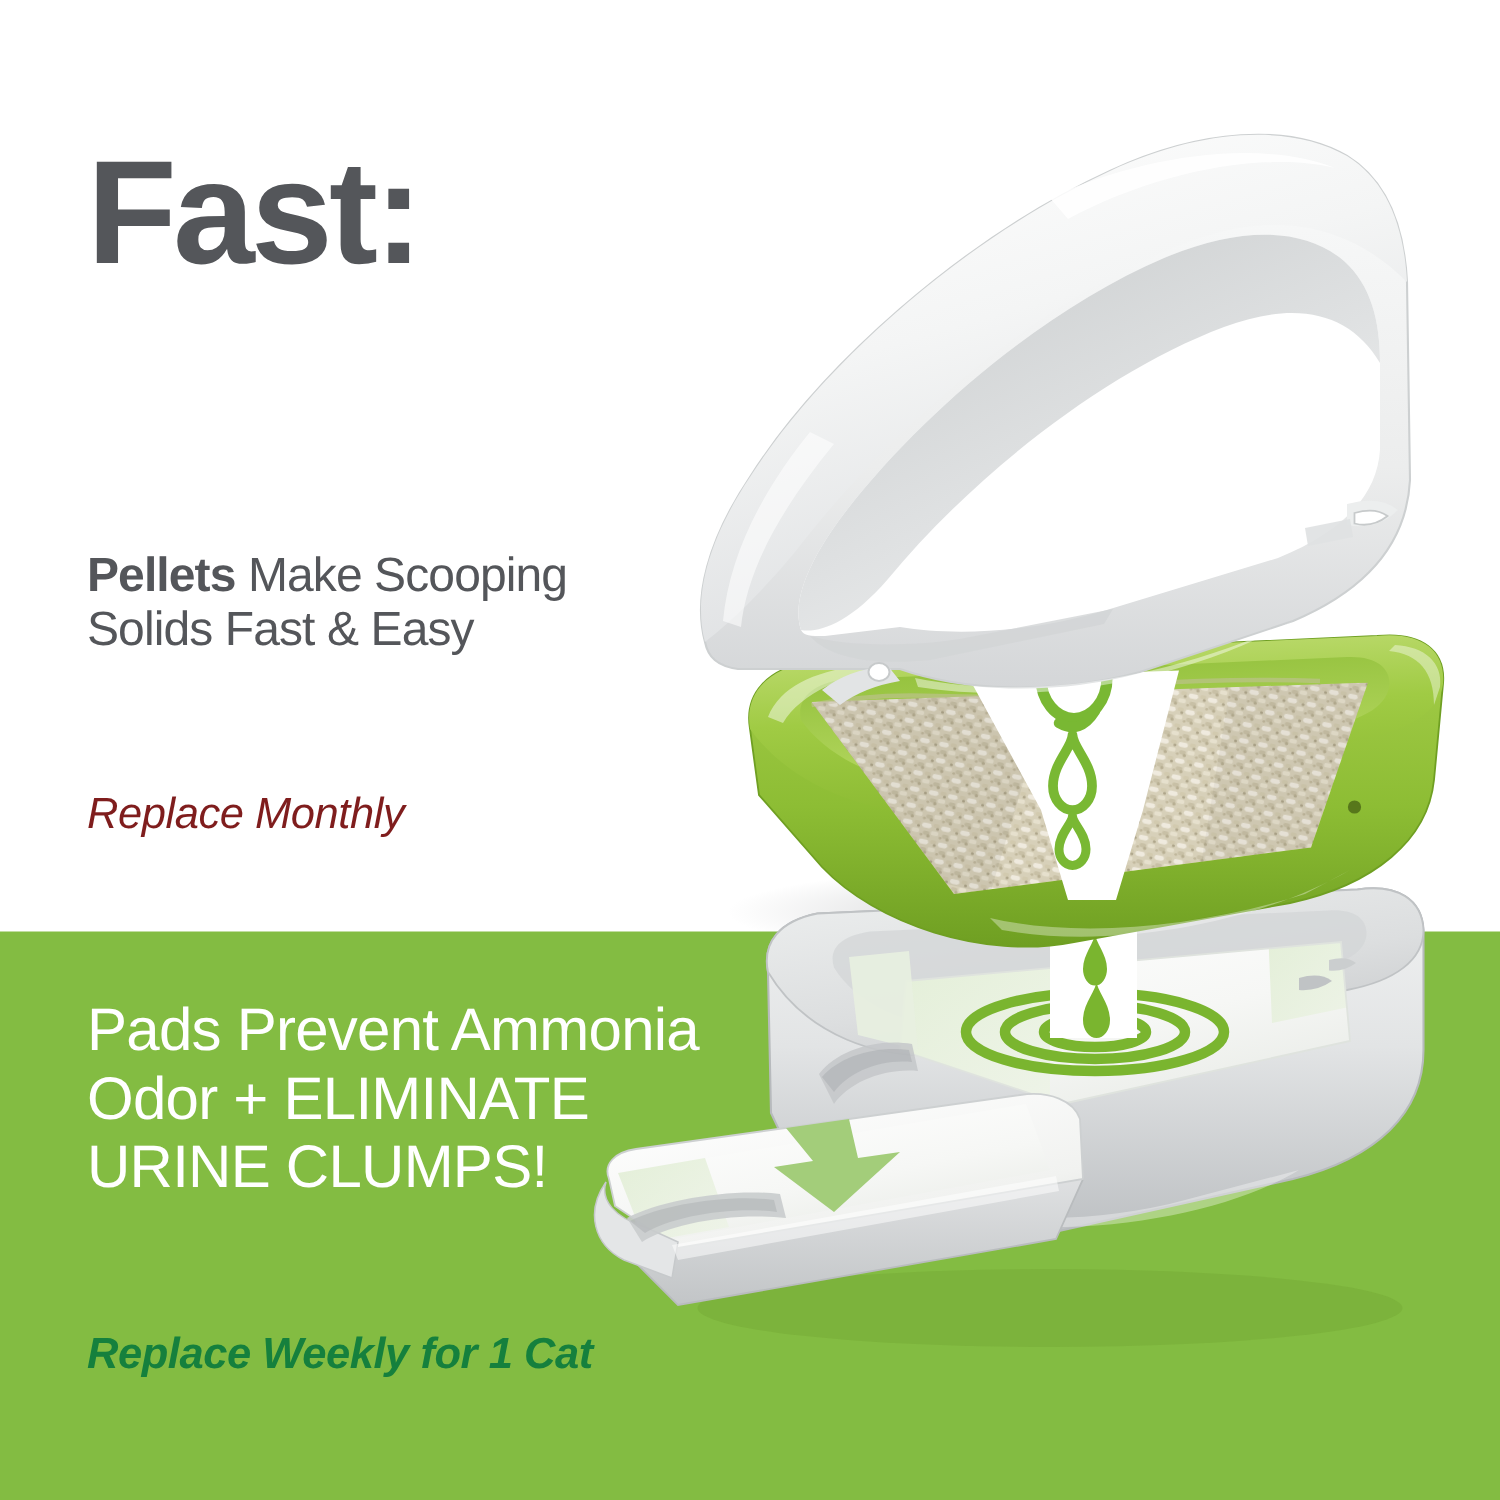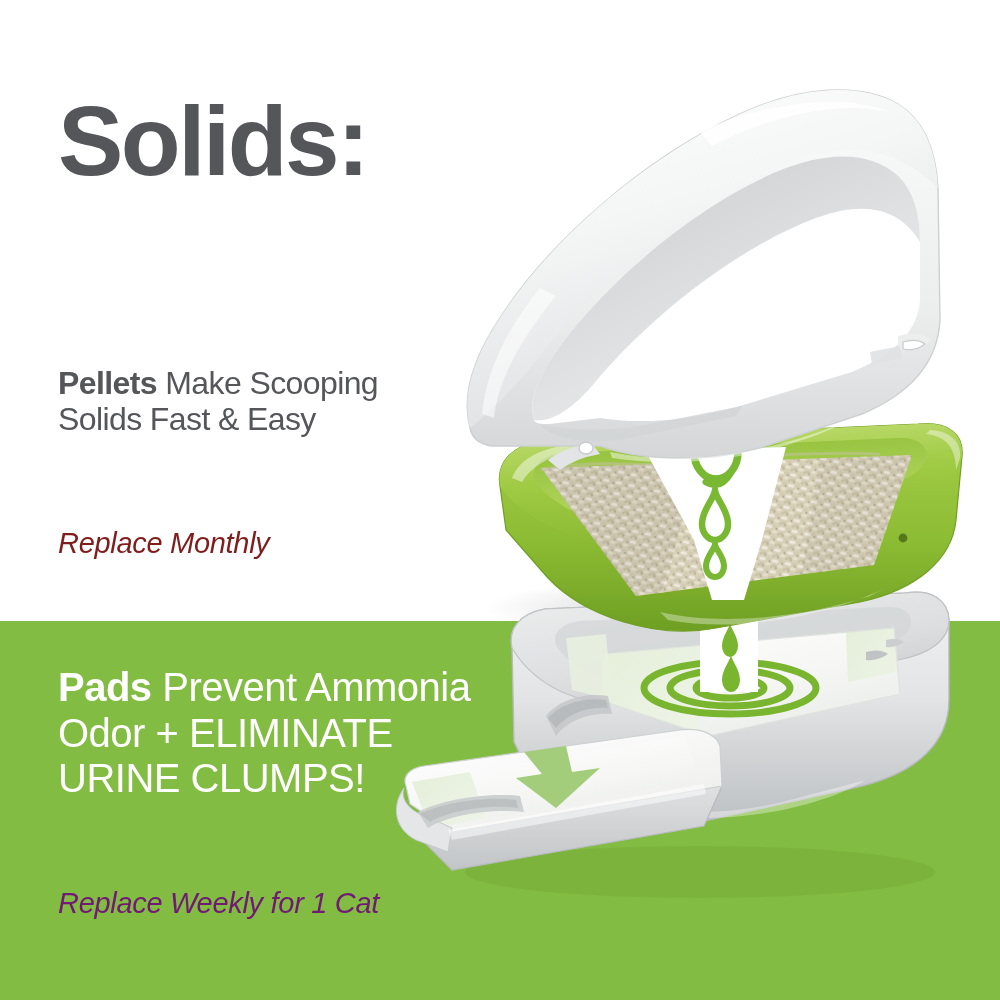--- a/index.html
+++ b/index.html
@@ -32,24 +32,24 @@
   .para-a b{font-weight:800;}
   .sub-a{
     position:absolute;left:58px;top:527px;width:420px;
     font-size:29px;font-style:italic;color:#7f1d1d;font-weight:500;letter-spacing:-0.3px;
   }
 
   .para-b{
     position:absolute;left:58px;top:665px;width:420px;
     font-size:40px;line-height:1.14;color:#ffffff;font-weight:400;letter-spacing:-0.5px;
   }
-  .para-b b{font-weight:700;}
+  .para-b b{font-weight:400;}
   .sub-b{
     position:absolute;left:58px;top:887px;width:470px;
-    font-size:29px;font-style:italic;color:#701a75;font-weight:400;letter-spacing:-0.3px;
+    font-size:29px;font-style:italic;color:#15803d;font-weight:700;letter-spacing:-0.3px;
   }
 
   
   #product{position:absolute;left:0;top:0;width:1000px;height:1000px;z-index:30;}
 </style>
 </head>
 <body>
 
 <div id="stage">
 
@@ -380,21 +380,21 @@
 
       <path d="M700 132 C 760 104 840 92 890 112 C 840 100 768 116 712 146 Z" fill="#ffffff" opacity="0.85"></path>
       <path d="M482 414 C 486 372 506 330 540 288 L 556 296 C 520 340 498 380 494 418 Z" fill="#ffffff" opacity="0.55"></path>
       <path d="M610 452 C 680 466 760 456 840 424 L 862 414 C 786 456 690 470 612 458 Z" fill="#ffffff" opacity="0.45"></path>
     </g>
   </svg>
 
   <div class="txt-layer">
 
     <div class="headline">
-      <span class="l2">Solids:</span>
+      <span class="l2">Fast:</span>
     </div>
 
     <div class="para-a">
       <b>Pellets</b><span> Make Scooping Solids Fast &amp; Easy</span>
     </div>
     <div class="sub-a">Replace Monthly</div>
 
     <div class="para-b">
       <b>Pads</b><span> Prevent Ammonia Odor + ELIMINATE URINE CLUMPS!</span>
     </div>

